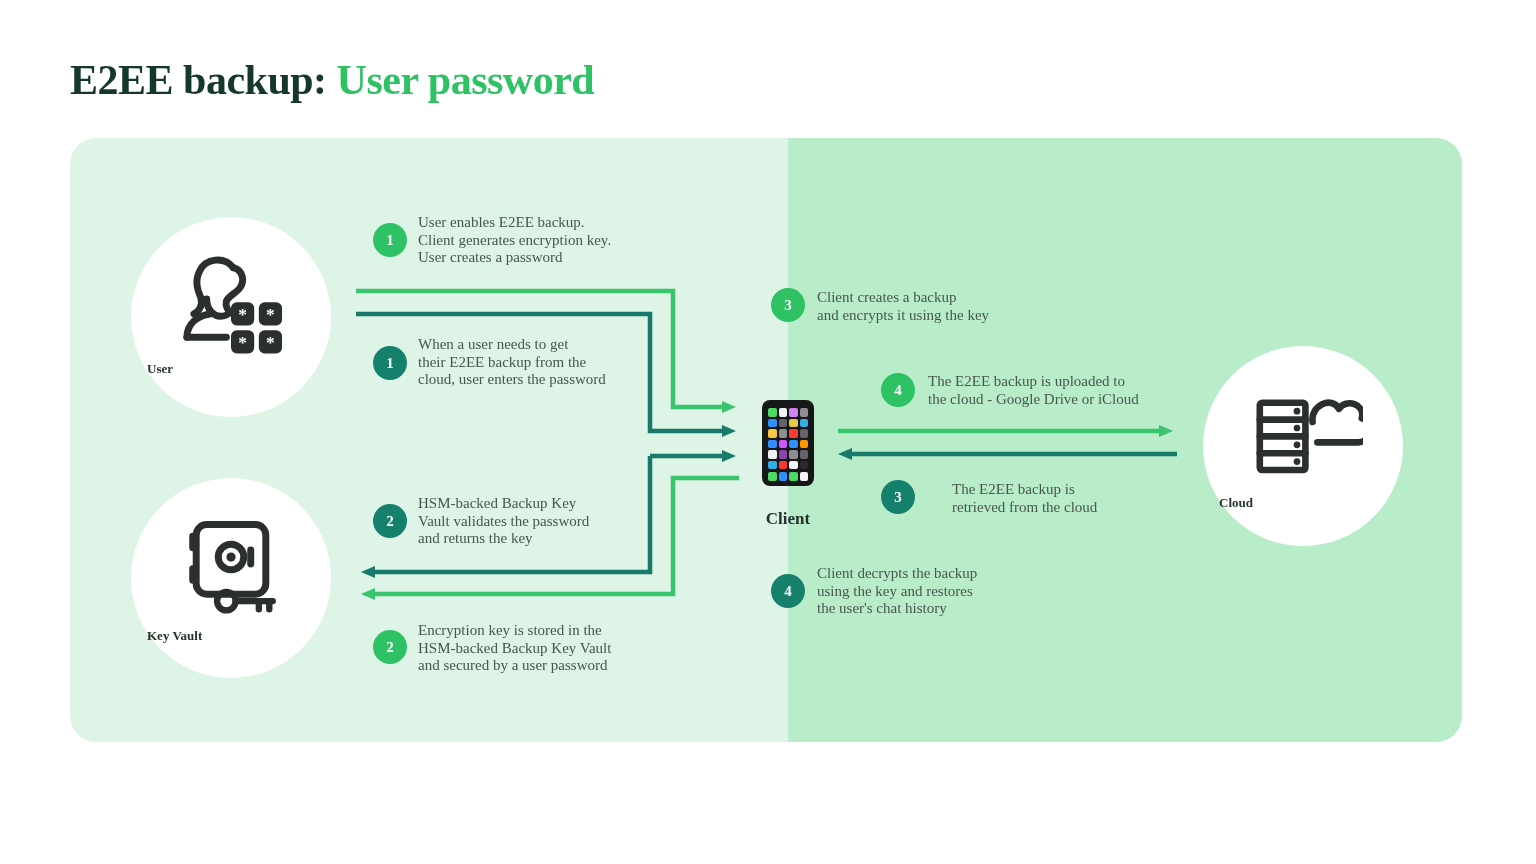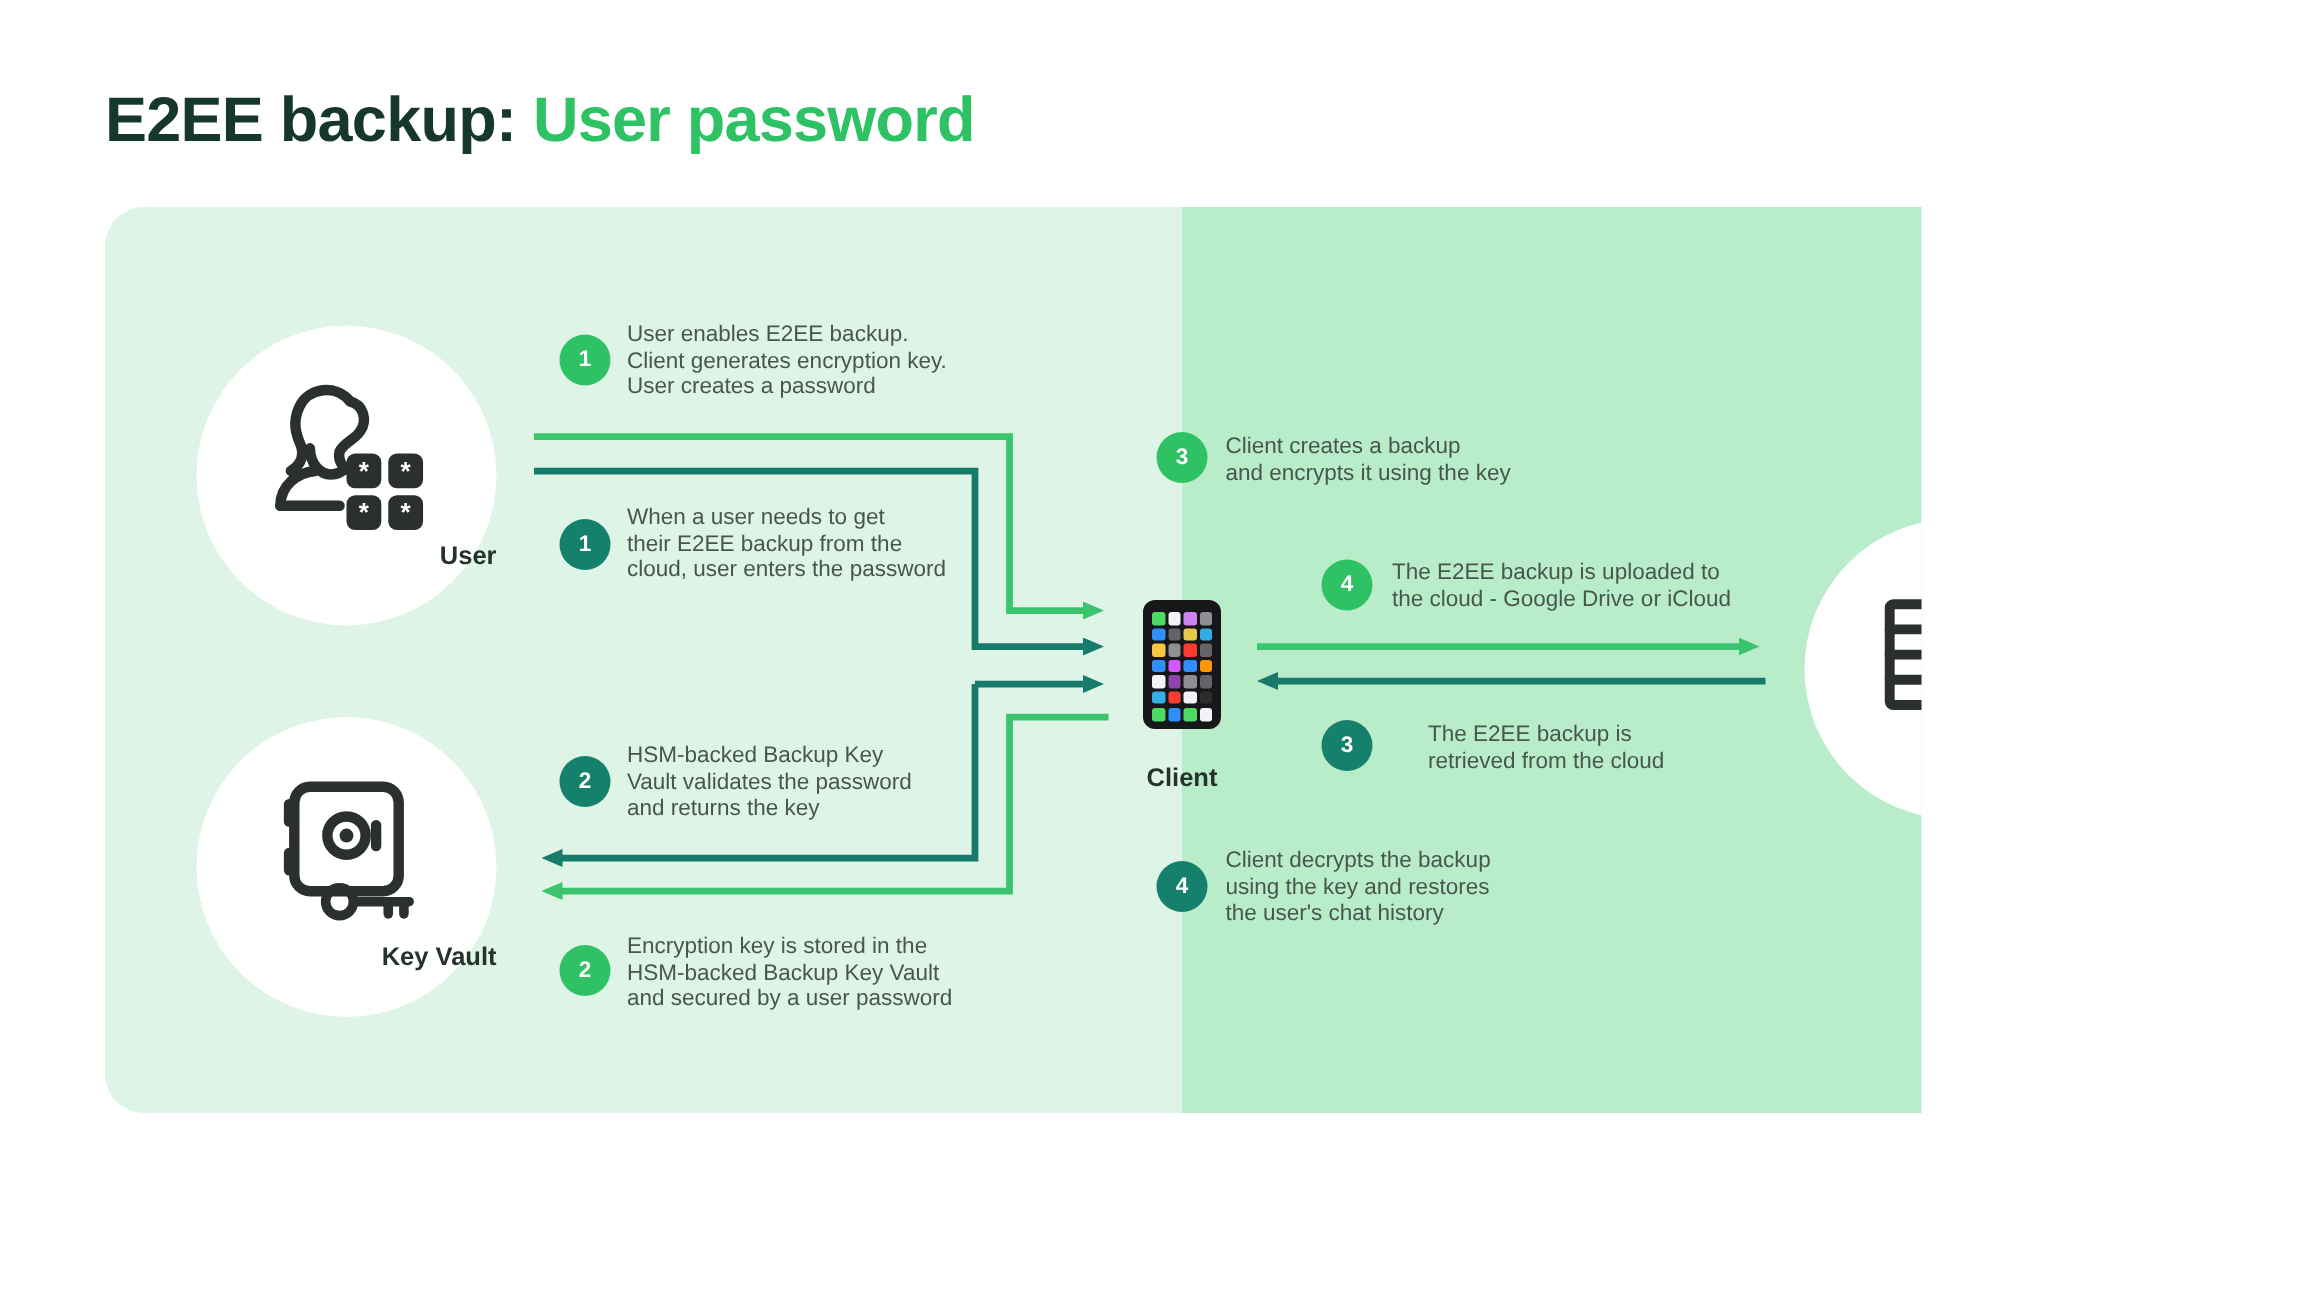--- a/index.html
+++ b/index.html
@@ -1,28 +1,28 @@
 <!DOCTYPE html>
 <html style="--title-dark: #16382c; --creating: #2ec264; --badge-green: #2ec264; --arrow-green: #3bc46e; --restoring: #15806c; --arrow-teal: #177a6a; --panel-left: #ddf4e6; --panel-right: #b9edca; --text: #47564f; --label: #26332d; --legend-text: #24382f; --icon-stroke: #2b2f2e;"><head>
 <meta charset="utf-8">
 <style>
   html,body{margin:0;padding:0;background:#ffffff;}
   .stage{
-    position:relative;width:1281px;height:864px;background:#ffffff;
-    font-family:Liberation Sans, sans-serif;overflow:hidden;
+    position:relative;width:1536px;height:864px;background:#ffffff;
+    font-family:Liberation Serif, serif;overflow:hidden;
   }
   .title{position:absolute;left:70px;top:56px;font-size:42px;font-weight:bold;letter-spacing:-0.5px;margin:0;}
   .title .t-dark{color:var(--title-dark);}
   .title .t-green{color:var(--creating);}
   .panel{position:absolute;left:70px;top:138px;width:1392px;height:604px;border-radius:26px;overflow:hidden;display:flex;}
   .panel .half-left{width:718px;height:100%;background:var(--panel-left);}
   .panel .half-right{flex:1;height:100%;background:var(--panel-right);}
   .arrows{position:absolute;left:0;top:0;width:1536px;height:864px;pointer-events:none;}
   .node{position:absolute;width:200px;height:200px;border-radius:50%;background:#ffffff;}
-  .node .node-label{position:absolute;left:0;width:100%;text-align:right;font-size:17px;font-weight:600;color:var(--label);}
+  .node .node-label{position:absolute;left:16px;width:100%;text-align:left;font-size:13px;font-weight:600;color:var(--label);}
   .node svg{position:absolute;}
   .badge{position:absolute;width:34px;height:34px;border-radius:50%;color:#ffffff;font-size:15px;font-weight:bold;text-align:center;line-height:34px;}
   .badge.creating{background:var(--badge-green);}
   .badge.restoring{background:var(--restoring);}
   .step{position:absolute;font-size:15px;line-height:17.5px;color:var(--text);}
   .step span{display:block;}
   .phone{position:absolute;left:762px;top:400px;width:52px;height:86px;background:#17171a;border-radius:8px;box-sizing:border-box;padding:8px 6px 6px;}
   .phone-grid{display:grid;grid-template-columns:repeat(4,8.5px);grid-auto-rows:8.5px;gap:2px;}
   .phone-grid i{border-radius:2px;display:block;}
   .phone-dock{margin-top:3px;display:grid;grid-template-columns:repeat(4,8.5px);grid-auto-rows:8.5px;gap:2px;}

